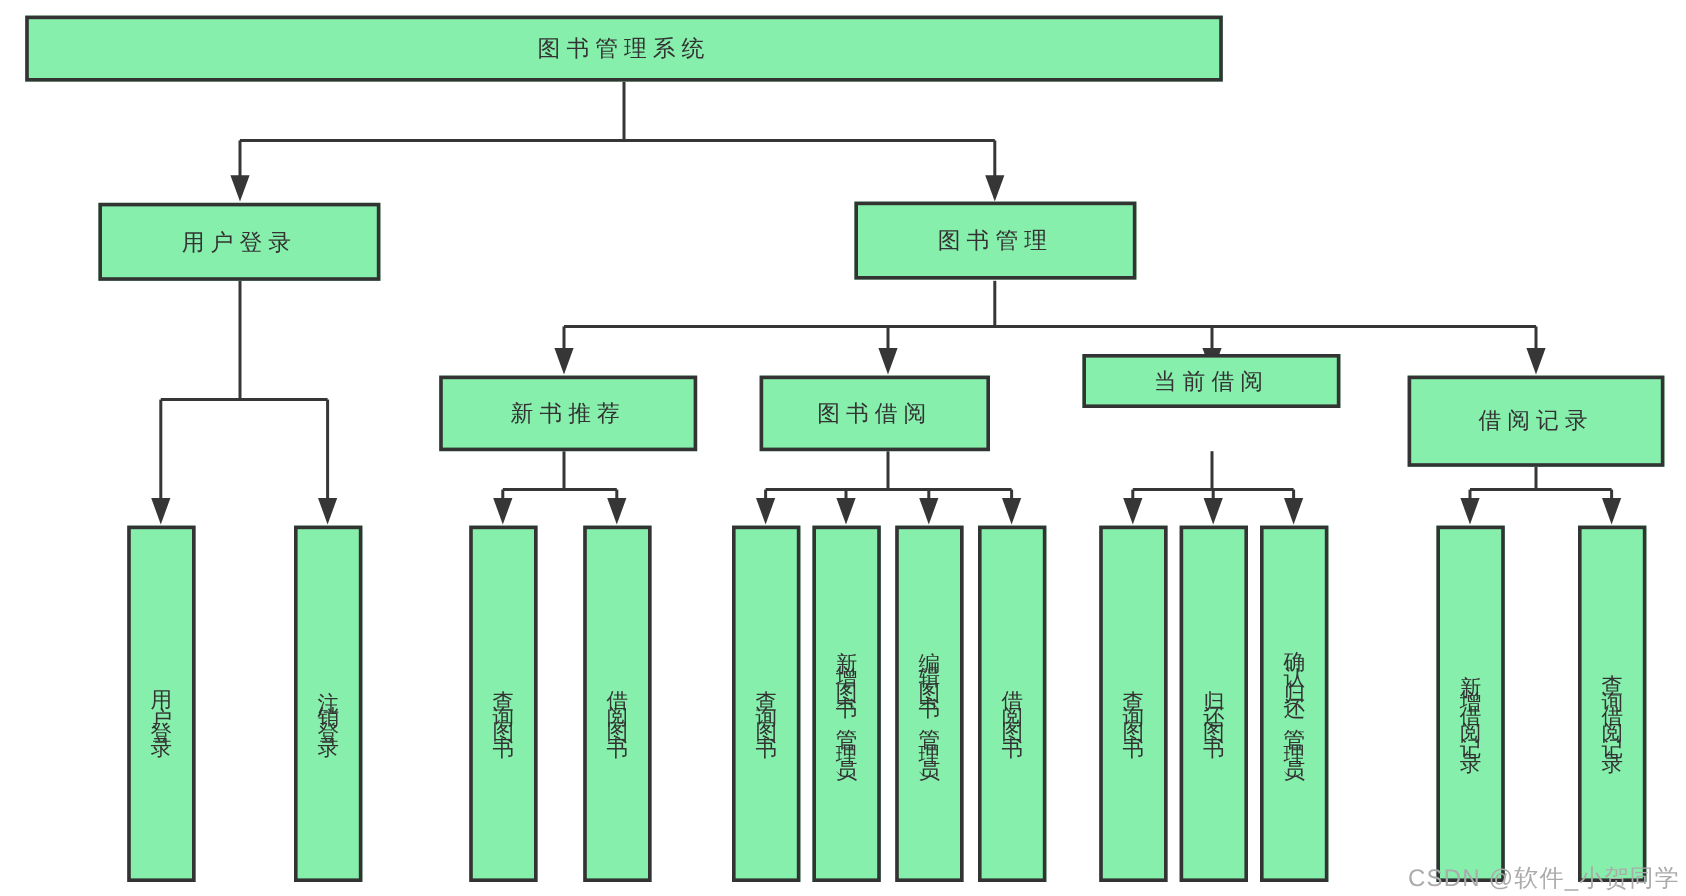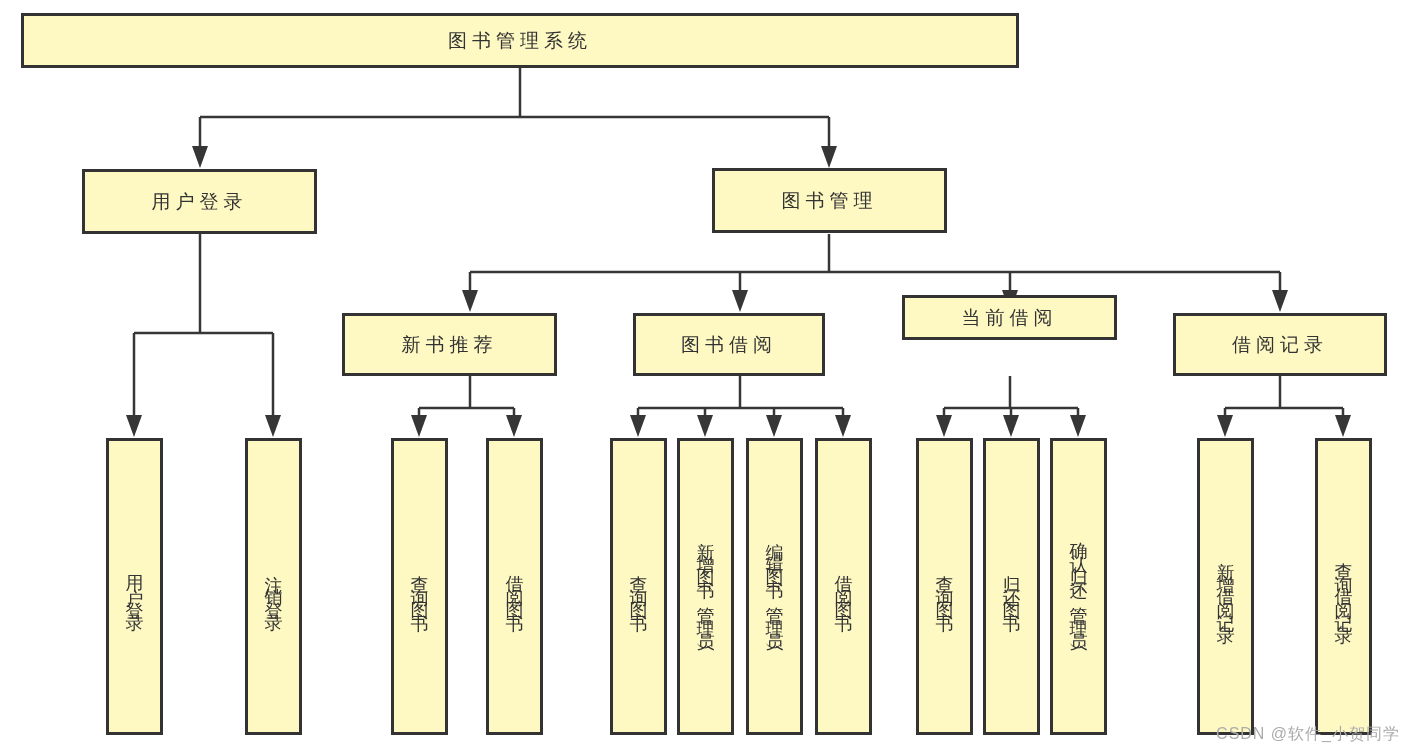--- a/index.html
+++ b/index.html
@@ -8,21 +8,21 @@
     width:1405px; height:747px;
     background:#ffffff;
     overflow:hidden;
     font-family:"Liberation Sans", sans-serif;
   }
   .wires { position:absolute; left:0; top:0; width:1405px; height:747px; }
   .box {
     position:absolute;
     box-sizing:border-box;
     border:3px solid #333333;
-    background:#fef9c3;
+    background:#86efac;
     display:flex;
     align-items:center;
     justify-content:center;
     color:#333333;
   }
   .hlabel {
     font-size:19px;
     letter-spacing:5px;
     white-space:nowrap;
     color:#333333;
@@ -32,21 +32,21 @@
     font-size:18px;
     letter-spacing:13px;
     line-height:1;
     color:#333333;
     white-space:nowrap;
   }
   .watermark {
     position:absolute;
     right:5px;
     bottom:2px;
-    font-size:16px;
+    font-size:20px;
     letter-spacing:1px;
     color:#ababab;
     white-space:nowrap;
     text-align:right;
   }
 </style>
 </head>
 <body>
 
 <div class="canvas">
@@ -121,30 +121,30 @@
     <span class="hlabel">图书管理系统</span>
   </div>
 
   <div class="box" style="left:82px;top:169px;width:235px;height:65px">
     <span class="hlabel">用户登录</span>
   </div>
   <div class="box" style="left:712px;top:168px;width:235px;height:65px">
     <span class="hlabel">图书管理</span>
   </div>
 
-  <div class="box" style="left:342px;top:313px;width:215px;height:63px">
+  <div class="box" style="left:366px;top:313px;width:215px;height:63px">
     <span class="hlabel">新书推荐</span>
   </div>
   <div class="box" style="left:633px;top:313px;width:192px;height:63px">
     <span class="hlabel">图书借阅</span>
   </div>
   <div class="box" style="left:902px;top:295px;width:215px;height:45px">
     <span class="hlabel">当前借阅</span>
   </div>
-  <div class="box" style="left:1173px;top:313px;width:214px;height:63px">
+  <div class="box" style="left:1173px;top:313px;width:214px;height:76px">
     <span class="hlabel">借阅记录</span>
   </div>
 
   <div class="box" style="left:106px;top:438px;width:57px;height:297px">
     <span class="vtext">用户登录</span>
   </div>
   <div class="box" style="left:245px;top:438px;width:57px;height:297px">
     <span class="vtext">注销登录</span>
   </div>
 

